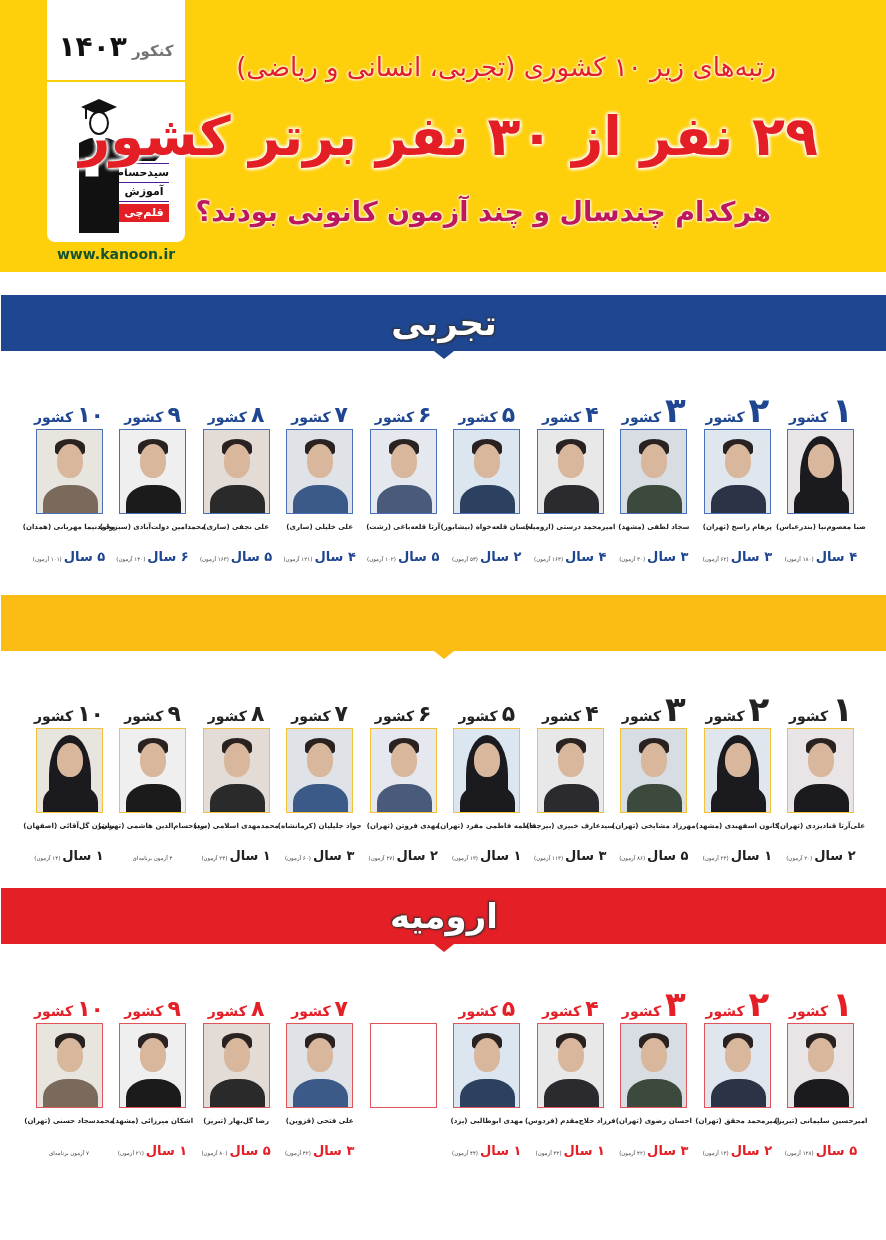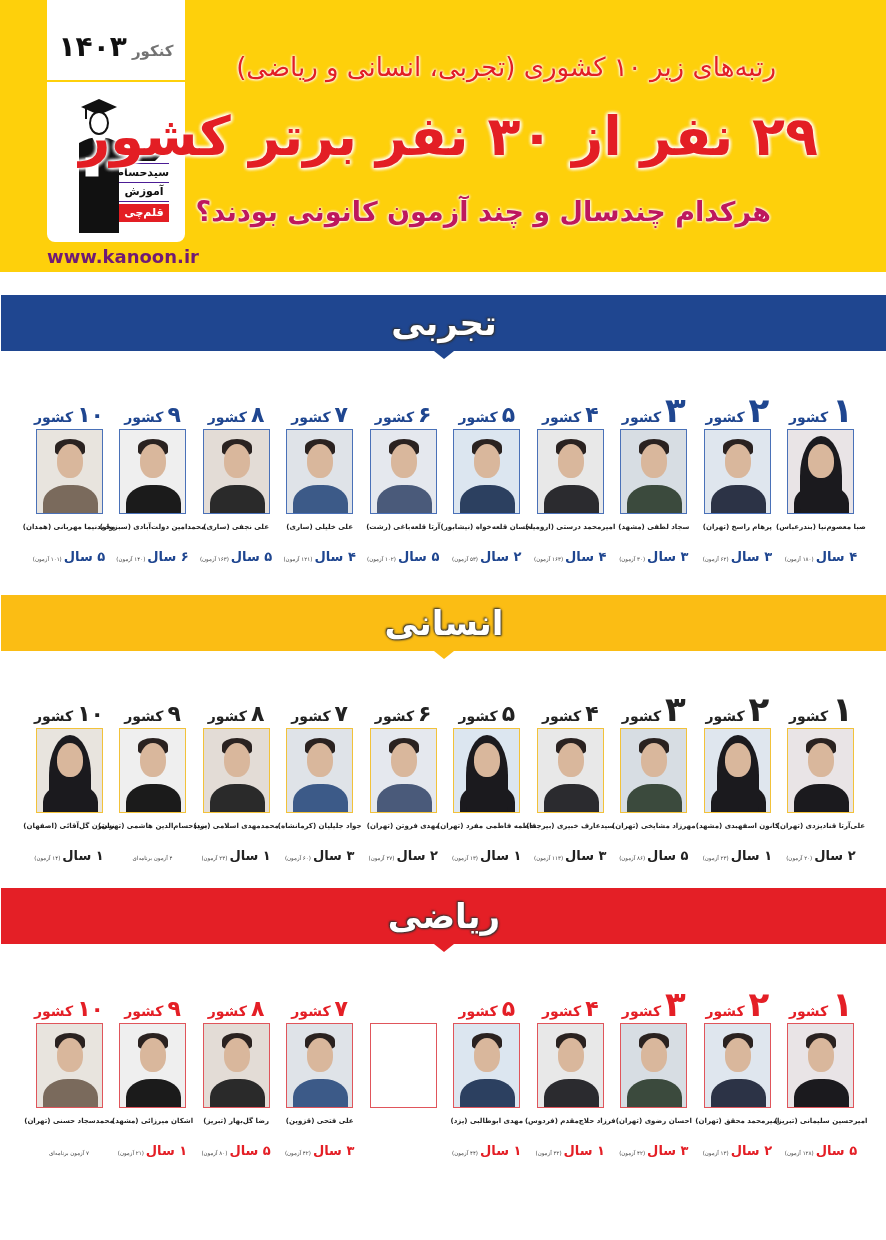--- a/index.html
+++ b/index.html
@@ -9,21 +9,21 @@
   
   .header { position: absolute; left: 0; top: 0; width: 886px; height: 272px; background: #fed00b; }
   .logo-card { position: absolute; left: 47px; top: 0; width: 138px; height: 242px; background: #ffffff; border-radius: 0 0 8px 8px; }
   .logo-year { position: absolute; left: 0; top: 30px; width: 138px; height: 52px; text-align: center; direction: rtl; border-bottom: 2px solid #fed00b; }
   .logo-year .word { font-size: 15px; font-weight: bold; color: #737373; }
   .logo-year .num { font-size: 28px; font-weight: bold; color: #111; }
   .logo-figure { position: absolute; left: 20px; top: 95px; width: 100px; height: 140px; }
   .logo-words { position: absolute; left: 72px; top: 145px; width: 50px; direction: rtl; text-align: center; }
   .logo-words div { font-size: 11px; font-weight: bold; color: #111; line-height: 18px; border-bottom: 1px solid #4c1d95; }
   .logo-words .brand { background: #e31e24; color: #fff; border: none; margin-top: 2px; }
-  .site-url { position: absolute; left: 47px; top: 246px; width: 138px; text-align: center; font-size: 18px; font-weight: bold; color: #701a75; }
+  .site-url { position: absolute; left: 47px; top: 246px; width: 138px; text-align: center; font-size: 14px; font-weight: bold; color: #14532d; }
 
   .headline-1 { position: absolute; right: 110px; top: 52px; direction: rtl; font-size: 26px; font-weight: normal; color: #e31e24; text-shadow: 0 0 3px #fff, 0 0 3px #fff, 0 0 3px #fff; }
   .headline-2 { position: absolute; right: 68px; top: 105px; direction: rtl; font-size: 54px; font-weight: bold; color: #e31e24; text-shadow: 0 0 4px #fff, 0 0 4px #fff, 0 0 4px #fff, 0 0 4px #fff; letter-spacing: -1px; }
   .headline-3 { position: absolute; right: 115px; top: 196px; direction: rtl; font-size: 27px; font-weight: bold; color: #be185d; text-shadow: 0 0 3px #fff, 0 0 3px #fff, 0 0 3px #fff; }
 
   
   .banner { position: absolute; left: 1px; width: 886px; height: 56px; }
   .banner .title { position: absolute; left: 0; top: 8px; width: 886px; text-align: center; direction: rtl; font-size: 34px; font-weight: bold; color: #ffffff; text-shadow: 0 0 2px #333, 1px 1px 2px #333, -1px -1px 2px #333; }
   .banner .notch { position: absolute; left: 433px; bottom: -8px; width: 0; height: 0; border-left: 10px solid transparent; border-right: 10px solid transparent; }
 
@@ -239,21 +239,20 @@
         <div class="body" style="background:#7a6a5c"></div>
         <div class="hair"></div>
         <div class="head"></div>
       </div>
       <div class="name">محمدنیما مهربانی (همدان)</div>
       <div class="stat"><span class="years c-blue">۵ سال</span><span class="exams">(۱۰۱ آزمون)</span></div>
     </div>
   </div>
 
 <div class="banner banner-yellow">
-  <div class="title">انسانی</div>
   <div class="notch"></div>
 </div>
 <div class="row row-yellow">
     <div class="card">
       <div class="rank c-dark">
         <span class="rank-num big">۱</span>
         <span class="rank-word">کشور</span>
       </div>
       <div class="photo yellow-frame">
         <div class="bg" style="background:#e9e4e6"></div>
@@ -386,21 +385,21 @@
         <div class="body" style=""></div>
         <div class="hair"></div>
         <div class="head"></div>
       </div>
       <div class="name">نسترن گل‌آقائی (اصفهان)</div>
       <div class="stat"><span class="years c-dark">۱ سال</span><span class="exams">(۱۴ آزمون)</span></div>
     </div>
   </div>
 
 <div class="banner banner-red">
-  <div class="title">ریاضی</div>
+  <div class="title">ارومیه</div>
   <div class="notch"></div>
 </div>
 <div class="row row-red">
     <div class="card">
       <div class="rank c-red">
         <span class="rank-num big">۱</span>
         <span class="rank-word">کشور</span>
       </div>
       <div class="photo red-frame">
         <div class="bg" style="background:#e9e4e6"></div>

